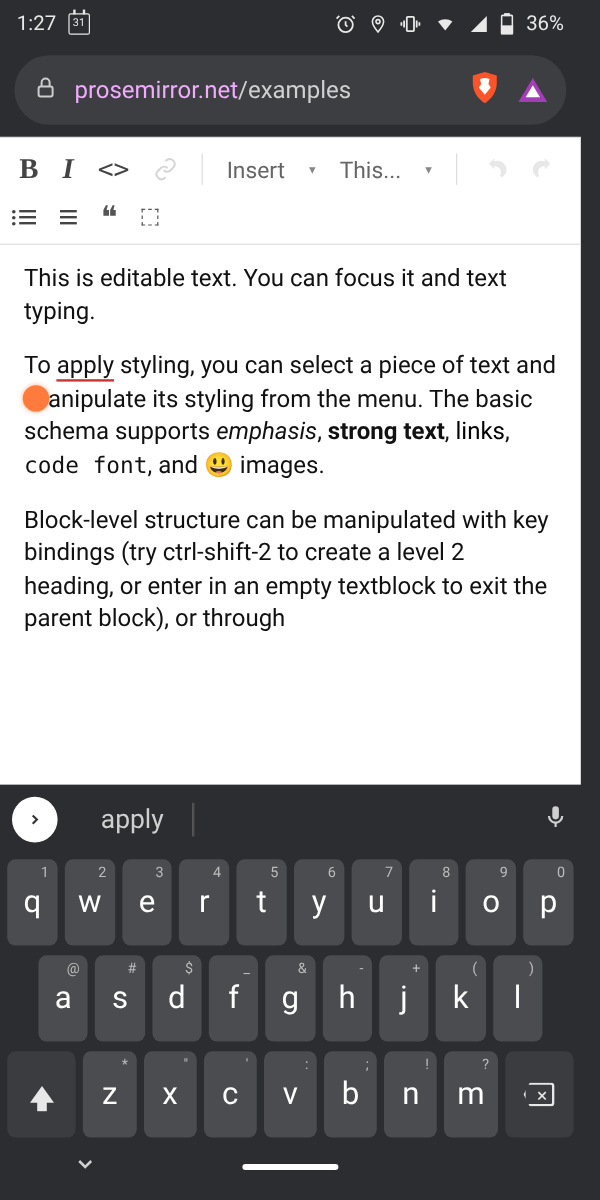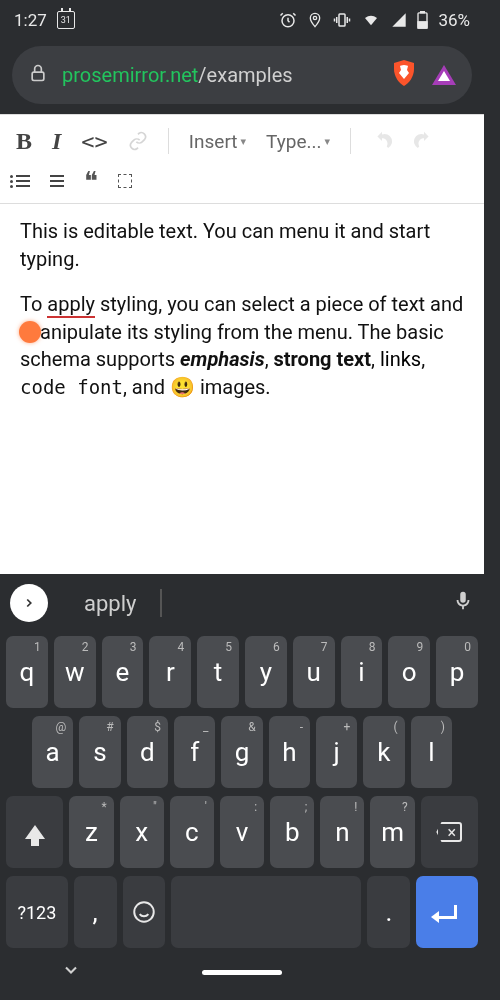--- a/index.html
+++ b/index.html
@@ -9,46 +9,46 @@
   
   .status-bar { height:40px; display:flex; align-items:center; justify-content:space-between; padding:0 14px; font-size:17px; color:#e8e8e8; }
   .status-left, .status-right { display:flex; align-items:center; gap:10px; }
   .cal-icon { width:18px; height:18px; border:1.5px solid #e8e8e8; border-radius:2px; display:flex; align-items:center; justify-content:center; font-size:9px; font-weight:400; position:relative; }
   .cal-icon::before { content:""; position:absolute; top:-4px; left:3px; width:2px; height:4px; background:#e8e8e8; box-shadow:8px 0 #e8e8e8; }
   .ico { display:inline-flex; }
 
   
   .browser-bar { height:58px; background:#3c3e42; margin:6px 12px 10px; border-radius:30px; display:flex; align-items:center; padding:0 16px; gap:14px; }
   .url-text { flex:1; color:#d0d0d0; font-size:20px; white-space:nowrap; overflow:hidden; }
-  .url-text .host { color:#22c55e; }
+  .url-text .host { color:#f0abfc; }
   .shield { width:28px; height:28px; }
   .bat { width:0; height:0; border-left:12px solid transparent; border-right:12px solid transparent; border-bottom:20px solid #a63db8; position:relative; }
   .bat::after { content:""; position:absolute; left:-6px; top:6px; width:0;height:0;border-left:6px solid transparent;border-right:6px solid transparent;border-bottom:10px solid #fff; }
 
   
   .editor { flex:1; background:#fff; color:#222; overflow:hidden; }
   .toolbar { border-top:1px solid #ddd; border-bottom:1px solid #ddd; padding:6px 16px 2px; }
   .tool-row { display:flex; align-items:center; gap:20px; height:40px; }
   .tool-btn { color:#444; font-size:20px; display:inline-flex; align-items:center; gap:4px; cursor:pointer; }
   .tool-btn.bold { font-weight:900; font-family:Georgia,serif; font-size:24px; }
   .tool-btn.italic { font-style:italic; font-family:Georgia,serif; font-size:24px; font-weight:600; }
   .tool-btn.code { font-family:monospace; font-size:22px; }
   .tool-btn.muted { opacity:.35; }
   .sep { width:1px; height:26px; background:#ddd; }
-  .dropdown { color:#666; font-size:19px; display:flex; align-items:center; gap:3px; }
+  .dropdown { color:#666; font-size:19px; display:flex; align-items:center; gap:20px; }
   .chev { font-size:11px; color:#888; }
   .list-icon span{ display:block; width:14px; height:2px; background:#444; margin:3px 0; position:relative;}
   .list-icon.ul span::before{content:"";position:absolute;left:-6px;top:0;width:3px;height:3px;border-radius:50%;background:#444;}
   .list-icon.ol span::before{content:"";position:absolute;left:-8px;top:-2px;font-size:8px;color:#444;}
   .quote-icon{font-family:Georgia,serif;font-size:26px;color:#555;}
   .lift-icon{width:14px;height:14px;border:1.5px dashed #555;}
 
   .content { padding:14px 20px; font-size:20px; line-height:1.38; color:#111; }
   .content p { margin-bottom:18px; }
-  .content em { font-style:italic;font-weight:bold; }
+  .content em { font-style:italic; }
   .content strong { font-weight:700; }
   .content a { color:#000000; text-decoration:none; }
   .content code { font-family:monospace; font-size:19px; }
   .underlined { border-bottom:2px solid #c33; }
   .cursor-dot { display:inline-block; width:22px; height:22px; background:#ff7a3d; border-radius:50%; vertical-align:-4px; margin:0 -1px; box-shadow:0 0 4px rgba(255,120,60,.6); }
   .emoji { font-size:20px; }
 
   
   .keyboard { background:#2b2d30; padding-bottom:8px; }
   .suggest { height:58px; display:flex; align-items:center; gap:0; padding:0 10px; }
@@ -147,21 +147,21 @@
             <svg width="20" height="20" viewBox="0 0 24 24" fill="none" stroke="#888" stroke-width="2">
               <path d="M10 13a5 5 0 0 0 7 0l3-3a5 5 0 0 0-7-7l-1 1M14 11a5 5 0 0 0-7 0l-3 3a5 5 0 0 0 7 7l1-1"></path>
             </svg>
           </span>
         <span class="sep"></span>
         <span class="dropdown">
             <span>Insert</span>
             <span class="chev">▾</span>
           </span>
         <span class="dropdown">
-            <span>Type...</span>
+            <span>This...</span>
             <span class="chev">▾</span>
           </span>
         <span class="sep"></span>
         <span class="tool-btn muted">
             <svg width="22" height="22" viewBox="0 0 24 24" fill="#bbb">
               <path d="M12 5V2L7 7l5 5V9c3 0 6 2 6 6 0 1-.3 2-.8 3l1.5 1.5A8 8 0 0 0 12 5z"></path>
             </svg>
           </span>
         <span class="tool-btn muted">
             <svg width="22" height="22" viewBox="0 0 24 24" fill="#bbb">
@@ -185,24 +185,25 @@
             </span>
           </span>
         <span class="tool-btn quote-icon">❝</span>
         <span class="tool-btn">
             <span class="lift-icon"></span>
           </span>
       </div>
     </div>
 
     <div class="content">
-      <p>This is editable text. You can menu it and start typing.</p>
+      <p>This is editable text. You can focus it and text typing.</p>
       <p>
         <span>To </span><span class="underlined">apply</span><span> styling, you can select a piece of text and </span><span class="cursor-dot"></span><span>anipulate its styling from the menu. The basic schema supports </span><em>emphasis</em><span>, </span><strong>strong text</strong><span>, </span><a href="#">links</a><span>, </span><code>code font</code><span>, and </span><span class="emoji">😃</span><span> images.</span>
       </p>
+      <p>Block-level structure can be manipulated with key bindings (try ctrl-shift-2 to create a level 2 heading, or enter in an empty textblock to exit the parent block), or through</p>
     </div>
   </div>
 
   <div class="keyboard">
     <div class="suggest">
       <div class="expand-btn">
           <svg width="14" height="14" viewBox="0 0 24 24" fill="none" stroke="#333" stroke-width="3">
             <path d="M9 18l6-6-6-6"></path>
           </svg>
         </div>
@@ -245,35 +246,20 @@
         <div class="key">x<span class="alt">"</span></div>
         <div class="key">c<span class="alt">'</span></div>
         <div class="key">v<span class="alt">:</span></div>
         <div class="key">b<span class="alt">;</span></div>
         <div class="key">n<span class="alt">!</span></div>
         <div class="key">m<span class="alt">?</span></div>
         <div class="key dark" style="flex: 1.3 1 0%;">
           <span class="bksp"></span>
         </div>
       </div>
-    <div class="krow">
-      <div class="key dark" style="flex:1.3;font-size:18px">?123</div>
-      <div class="key dark" style="flex:0.9">,</div>
-      <div class="key dark" style="flex:0.9">
-          <svg width="26" height="26" viewBox="0 0 24 24" fill="none" stroke="#e8e8e8" stroke-width="1.8">
-            <circle cx="12" cy="12" r="9"></circle>
-            <path d="M8 14s1.5 2 4 2 4-2 4-2M9 9h.01M15 9h.01"></path>
-          </svg>
-        </div>
-      <div class="key dark space"></div>
-      <div class="key dark" style="flex:0.9">.</div>
-      <div class="key enter">
-          <span class="enter-ico"></span>
-        </div>
-    </div>
 
     <div class="navbar">
       <span><svg width="20" height="20" viewBox="0 0 24 24" fill="none" stroke="#d0d0d0" stroke-width="2.5">
             <path d="M6 9l6 6 6-6"></path>
           </svg></span>
       <span class="handle"></span>
       <span style="width:20px"></span>
     </div>
   </div>
 

